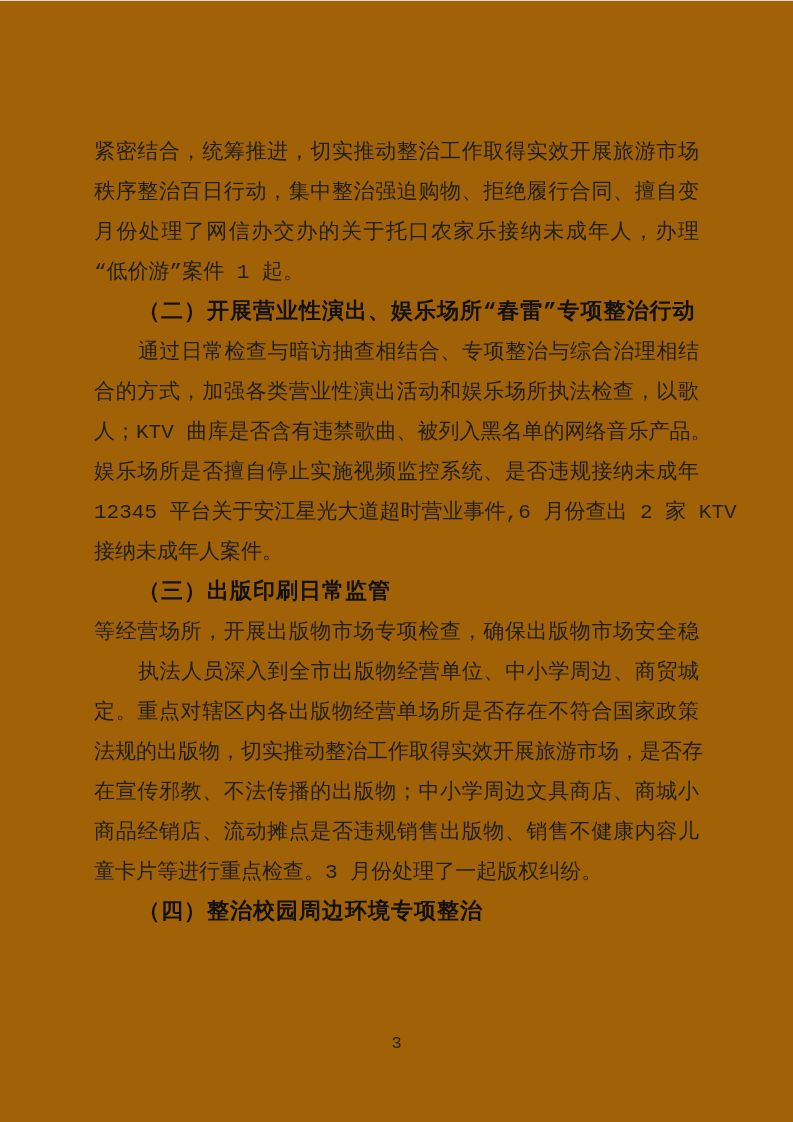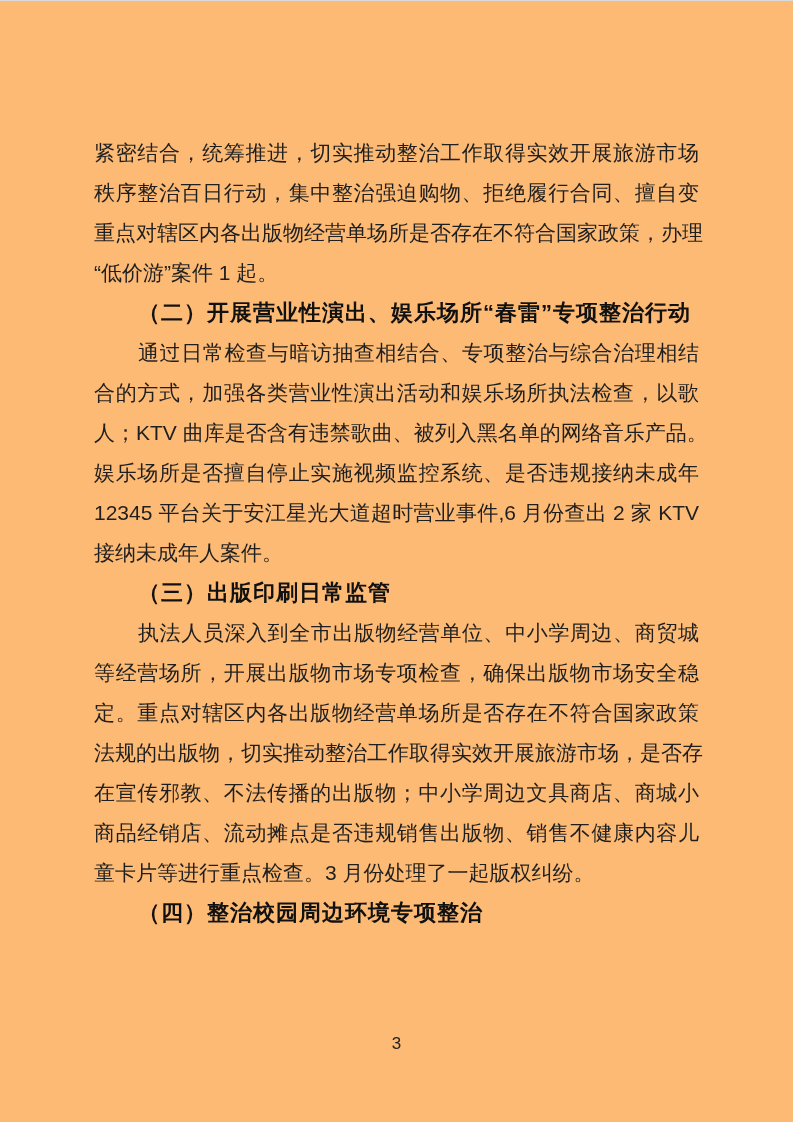--- a/index.html
+++ b/index.html
@@ -1,23 +1,23 @@
 <!DOCTYPE html>
 <html><head>
 <meta charset="utf-8">
 <style>
   * { margin: 0; padding: 0; box-sizing: border-box; }
   html, body { background: #ffffff; }
   .page {
     position: relative;
     width: 793px;
     height: 1122px;
-    background: #fdba74;
+    background: #a16207;
     overflow: hidden;
-    font-family: Liberation Sans, sans-serif;
+    font-family: Liberation Mono, monospace;
     color: #1c1c1c;
   }
   .scan-edge {
     position: absolute;
     top: 0; left: 0; right: 0;
     height: 1px;
     background: #d9d9d9;
   }
   .content {
     position: absolute;
@@ -63,40 +63,40 @@
 <body>
 
 <div class="page">
   <div class="scan-edge"></div>
 
   <div class="content">
 
     <div>
       <div class="line">紧密结合，统筹推进，切实推动整治工作取得实效开展旅游市场</div>
       <div class="line">秩序整治百日行动，集中整治强迫购物、拒绝履行合同、擅自变</div>
-      <div class="line">重点对辖区内各出版物经营单场所是否存在不符合国家政策，办理</div>
+      <div class="line">月份处理了网信办交办的关于托口农家乐接纳未成年人，办理</div>
       <div class="line last">“低价游”案件 1 起。</div>
     </div>
 
     <div class="heading">（二）开展营业性演出、娱乐场所“春雷”专项整治行动</div>
 
     <div>
       <div class="line indent">通过日常检查与暗访抽查相结合、专项整治与综合治理相结</div>
       <div class="line">合的方式，加强各类营业性演出活动和娱乐场所执法检查，以歌</div>
       <div class="line">人；KTV 曲库是否含有违禁歌曲、被列入黑名单的网络音乐产品。</div>
       <div class="line">娱乐场所是否擅自停止实施视频监控系统、是否违规接纳未成年</div>
       <div class="line">12345 平台关于安江星光大道超时营业事件,6 月份查出 2 家 KTV</div>
       <div class="line last">接纳未成年人案件。</div>
     </div>
 
     <div class="heading">（三）出版印刷日常监管</div>
 
     <div>
+      <div class="line">等经营场所，开展出版物市场专项检查，确保出版物市场安全稳</div>
       <div class="line indent">执法人员深入到全市出版物经营单位、中小学周边、商贸城</div>
-      <div class="line">等经营场所，开展出版物市场专项检查，确保出版物市场安全稳</div>
       <div class="line">定。重点对辖区内各出版物经营单场所是否存在不符合国家政策</div>
       <div class="line">法规的出版物，切实推动整治工作取得实效开展旅游市场，是否存</div>
       <div class="line">在宣传邪教、不法传播的出版物；中小学周边文具商店、商城小</div>
       <div class="line">商品经销店、流动摊点是否违规销售出版物、销售不健康内容儿</div>
       <div class="line last">童卡片等进行重点检查。3 月份处理了一起版权纠纷。</div>
     </div>
 
     <div class="heading">（四）整治校园周边环境专项整治</div>
 
   </div>

